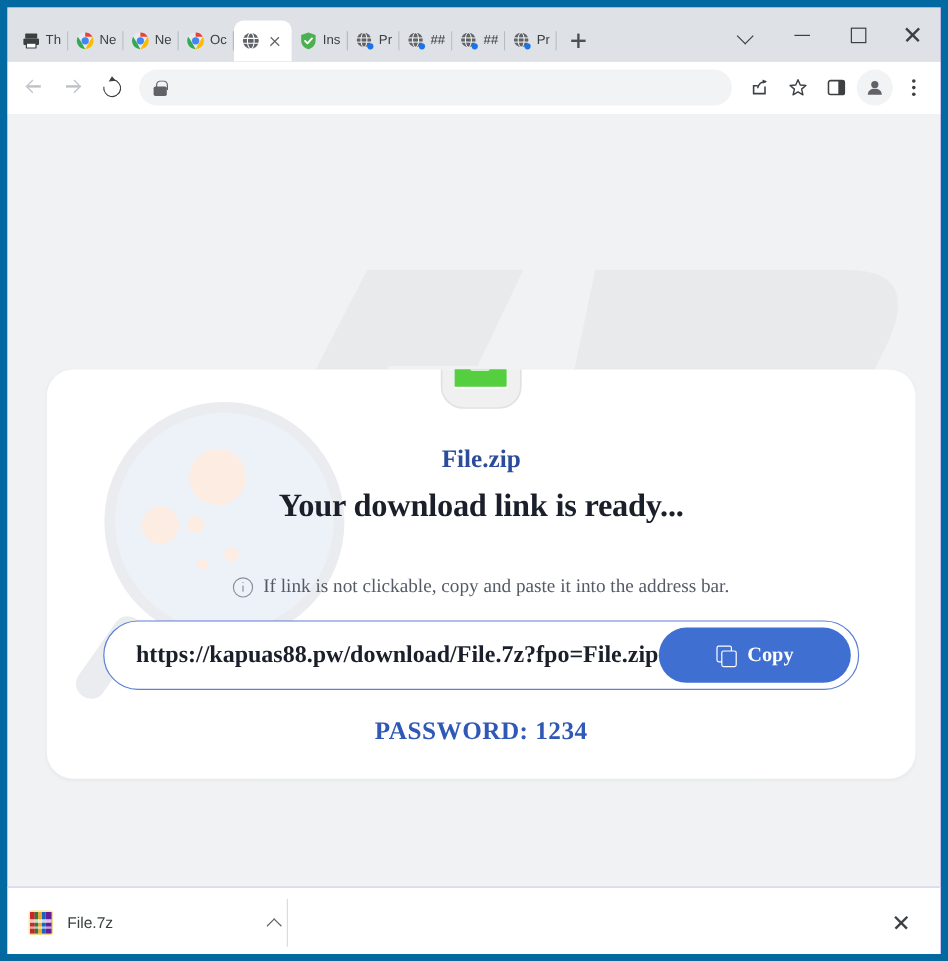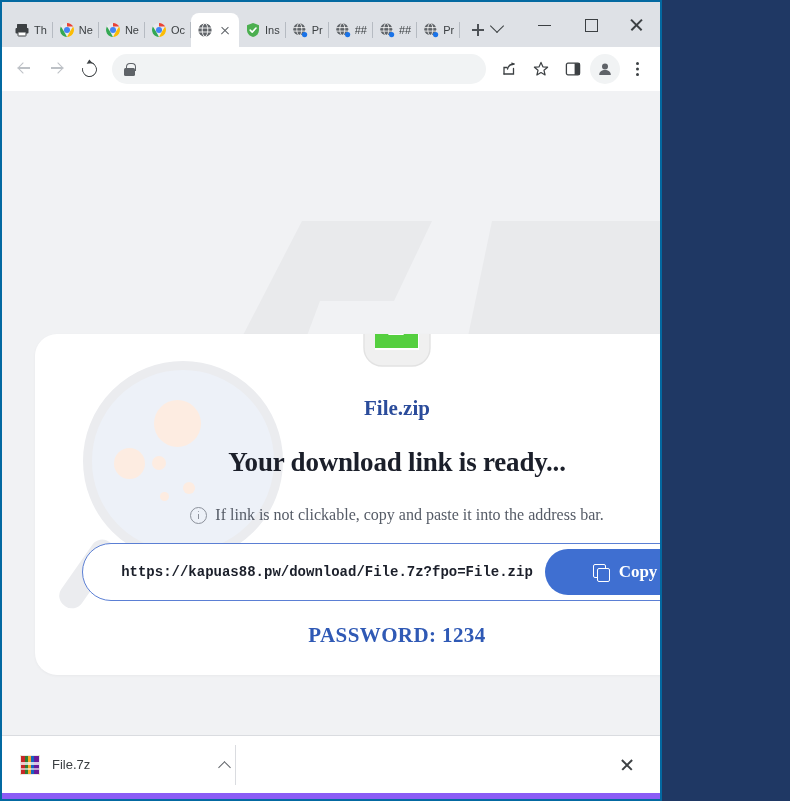--- a/index.html
+++ b/index.html
@@ -2,23 +2,23 @@
 <html><head>
 <meta charset="utf-8">
 <style>
   html,body{margin:0;padding:0;}
   body{
     width:790px;height:801px;overflow:hidden;
     font-family:"Liberation Sans", sans-serif;
     background:#1f3864;
   }
   #app{
-    position:relative;width:662px;height:801px;
+    position:relative;width:790px;height:801px;
     box-sizing:border-box;
-    border:2px solid #0369a1;
+    border:6px solid #0369a1;
     background:#8b5cf6;
     overflow:hidden;
   }
 
   
   .tabstrip{
     position:relative;height:45px;background:#dee1e6;
     display:flex;align-items:flex-end;padding-left:6px;
     box-sizing:border-box;
   }
@@ -146,21 +146,20 @@
     position:absolute;left:-10px;top:455px;width:800px;
     font-family:"DejaVu Sans", sans-serif;
     font-size:112px;font-weight:bold;font-style:italic;letter-spacing:-4px;
     color:#fbe3d2;text-align:center;line-height:1;
     pointer-events:none;white-space:nowrap;
   }
   .card{
     position:absolute;left:33px;top:213px;width:724px;height:341px;
     background:#ffffff;border-radius:22px;overflow:hidden;
     box-shadow:0 1px 3px rgba(0,0,0,.04);
-    margin-top:30px;
   }
   .card-wm{
     position:absolute;left:0;top:0;width:100%;height:100%;
     pointer-events:none;
   }
   .magnifier{
     position:absolute;left:48px;top:27px;width:200px;height:200px;
     border-radius:50%;border:9px solid #ebecef;
     background:#edf1f8;box-sizing:border-box;
   }
@@ -174,21 +173,21 @@
     position:absolute;left:50%;top:-38px;margin-left:-37px;
     width:74px;height:74px;
   }
   .cardtext{position:relative;text-align:center;}
   .filename{
     position:absolute;left:0;right:0;top:62px;
     font-family:"Liberation Serif", serif;
     font-size:21px;font-weight:bold;color:#2b4c9b;
   }
   .headline{
-    position:absolute;left:0;right:0;top:113px;
+    position:absolute;left:0;right:0;top:98px;
     font-family:"Liberation Serif", serif;
     font-size:27px;font-weight:bold;color:#1b1f2a;letter-spacing:-.2px;
   }
   .subline{
     position:absolute;left:0;right:0;top:172px;
     font-family:"Liberation Serif", serif;
     font-size:16px;color:#555b66;
     display:flex;align-items:flex-end;justify-content:center;gap:8px;
   }
   .infoicon{
@@ -202,22 +201,22 @@
   .infoicon:after{
     content:"";position:absolute;left:6.3px;top:5.5px;width:1.3px;height:5.4px;
     background:#8b909a;
   }
   .urlrow{
     position:absolute;left:47px;top:209px;width:630px;height:58px;
     border:1.4px solid #5b7fd4;border-radius:29px;background:#ffffff;
     display:flex;align-items:center;box-sizing:border-box;padding:0 6px 0 26px;
   }
   .urlval{
-    flex:1 1 auto;font-family:Liberation Mono, monospace;
-    font-size:14px;font-weight:bold;color:#1b1f2a;white-space:nowrap;
+    flex:1 1 auto;font-family:Liberation Serif, serif;
+    font-size:20px;font-weight:bold;color:#1b1f2a;white-space:nowrap;
     overflow:hidden;text-align:center;
   }
   .copybtn{
     flex:0 0 auto;height:46px;min-width:160px;border-radius:23px;
     background:#3f6fd1;color:#ffffff;
     display:flex;align-items:center;justify-content:center;gap:9px;
     font-family:"Liberation Serif", serif;font-size:17px;font-weight:bold;
   }
   .copyicon{width:17px;height:17px;position:relative;flex:0 0 17px;}
   .copyicon:before{

